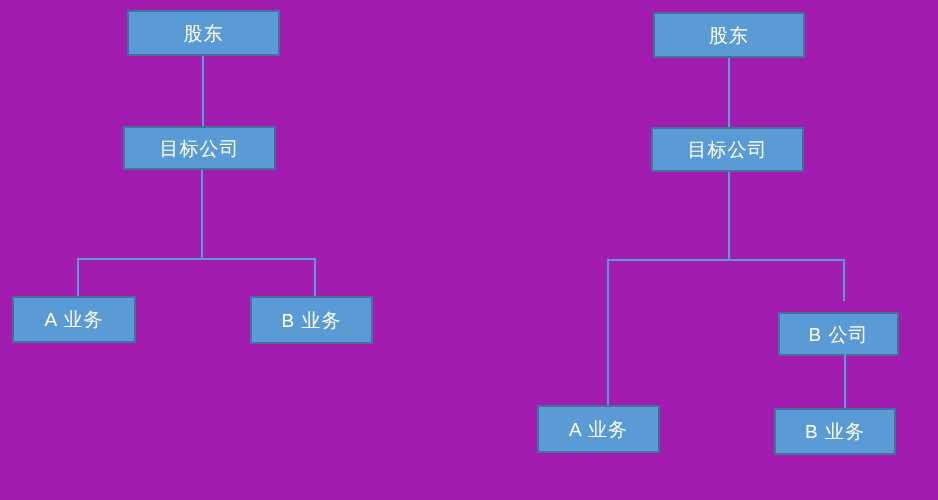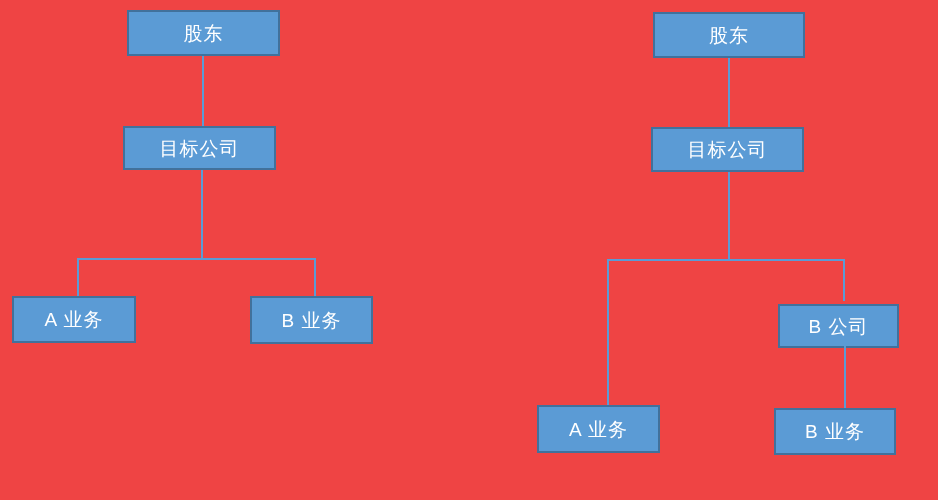--- a/index.html
+++ b/index.html
@@ -5,21 +5,21 @@
   html, body {
     margin: 0;
     padding: 0;
     background: #ffffff;
     font-family: "Liberation Sans", sans-serif;
   }
   .canvas {
     position: relative;
     width: 938px;
     height: 500px;
-    background: #ef4444;
+    background: #a21caf;
     overflow: hidden;
   }
   .node {
     position: absolute;
     box-sizing: border-box;
     background: var(--box-fill, #5b9bd5);
     border: 2.5px solid var(--box-border, #41719c);
     color: var(--text-color, #ffffff);
     display: flex;
     align-items: center;
@@ -68,21 +68,21 @@
     <div class="node" style="left:651px; top:127px; width:153px; height:45px;">目标公司</div>
 
     <div class="line" style="left:728px; top:172px; width:2px; height:88px;"></div>
 
     <div class="line" style="left:607px; top:259px; width:238px; height:2px;"></div>
 
     <div class="line" style="left:607px; top:259px; width:2px; height:147px;"></div>
 
     <div class="line" style="left:843px; top:259px; width:2px; height:42px;"></div>
 
-    <div class="node" style="left:778px; top:304px; width:121px; height:44px;">B 公司</div>
+    <div class="node" style="left:778px; top:312px; width:121px; height:44px;">B 公司</div>
 
     <div class="line" style="left:844px; top:344px; width:2px; height:64px;"></div>
 
     <div class="node" style="left:537px; top:405px; width:123px; height:48px;">A 业务</div>
 
     <div class="node" style="left:774px; top:408px; width:122px; height:47px;">B 业务</div>
   </div>
 
 </div>
 

